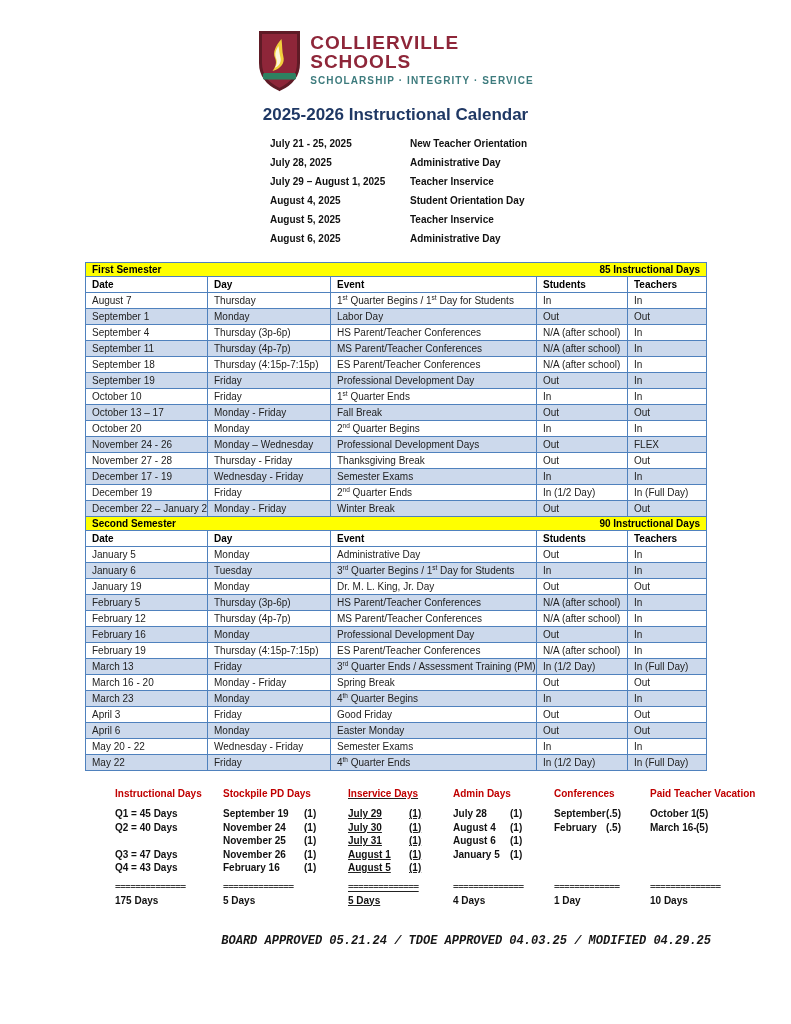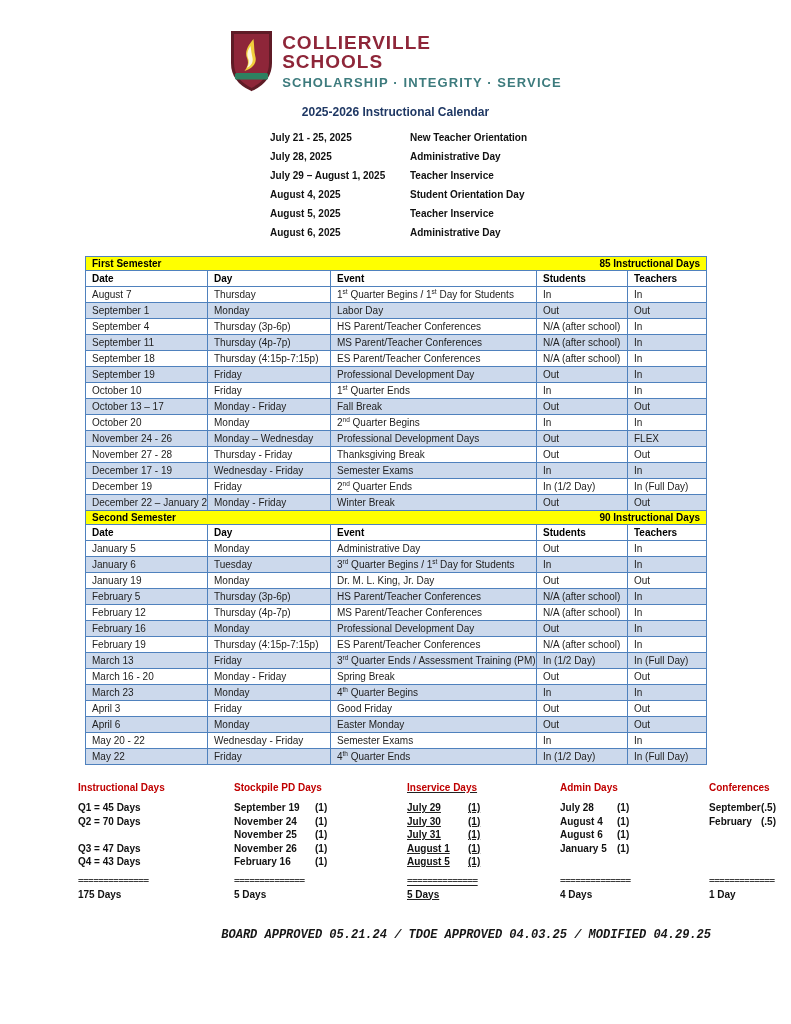--- a/index.html
+++ b/index.html
@@ -19,40 +19,40 @@
   body{background:#e8e8e8;font-family:"Liberation Sans",sans-serif;}
   .page{
     width:791px;height:1024px;background:#ffffff;margin:0 auto;
     position:relative;overflow:hidden;color:var(--text-dark);
   }
   
   .logo-row{display:flex;justify-content:center;align-items:flex-start;padding-top:30px;gap:8px;}
   .logo-shield{width:45px;height:62px;flex:0 0 auto;}
   .logo-text{padding-top:3px;}
   .logo-name{color:var(--maroon);font-weight:bold;font-size:19px;line-height:19px;letter-spacing:1px;}
-  .logo-tagline{color:var(--teal);font-weight:bold;font-size:13px;letter-spacing:1.1px;margin-top:4px;}
+  .logo-tagline{color:var(--teal);font-weight:bold;font-size:10px;letter-spacing:1.1px;margin-top:4px;}
   
-  .doc-title{text-align:center;color:var(--navy-title);font-weight:bold;font-size:12px;margin-top:13px;}
+  .doc-title{text-align:center;color:var(--navy-title);font-weight:bold;font-size:17px;margin-top:13px;}
   
   .pre-list{margin:13px 0 0 270px;}
   .pre-row{display:flex;height:19px;align-items:flex-start;font-weight:bold;font-size:10px;color:#111;}
   .pre-date{width:140px;flex:0 0 auto;}
   
   .cal-table{margin:10px 85px 0 85px;width:621px;border-collapse:collapse;font-size:10px;table-layout:fixed;}
   .cal-table td{border:1px solid var(--border-blue);padding:2px 6px;height:12.5px;color:var(--text-dark);
     overflow:hidden;white-space:nowrap;}
   .cal-table tr.semester-bar td{background:var(--highlight-yellow);padding:1px 6px;height:11px;}
   .bar-flex{display:flex;justify-content:space-between;align-items:center;}
   .bar-flex span{font-weight:bold;color:#000;font-size:10px;}
   .cal-table tr.head-row td{font-weight:bold;color:#000;background:#fff;}
   .cal-table tr.even td{background:var(--row-blue);}
   .cal-table tr.odd td{background:#ffffff;}
   .cal-table sup{font-size:6.5px;vertical-align:super;line-height:0;}
   
-  .summary{display:flex;margin:17px 0 0 78px;width:630px;gap:48px;}
+  .summary{display:flex;margin:17px 0 0 115px;width:630px;}
   .sum-col{flex:0 0 auto;}
   .sum-col:nth-child(1){width:108px;}
   .sum-col:nth-child(2){width:125px;}
   .sum-col:nth-child(3){width:105px;text-decoration:underline;}
   .sum-col:nth-child(4){width:101px;}
   .sum-col:nth-child(5){width:96px;}
   .sum-col:nth-child(6){width:90px;}
   .sum-head{color:var(--header-red);font-weight:bold;font-size:10px;height:14px;margin-bottom:6px;white-space:nowrap;}
   .sum-item{display:flex;height:13.5px;font-weight:bold;font-size:10px;color:#111;white-space:nowrap;}
   .sum-item .lbl{flex:1 1 auto;overflow:hidden;}
@@ -351,21 +351,21 @@
   </table>
 
   <div class="summary">
       <div class="sum-col">
         <div class="sum-head">Instructional Days</div>
         <div class="sum-item">
           <span class="lbl">Q1 = 45 Days</span>
           <span class="cnt"></span>
         </div>
         <div class="sum-item">
-          <span class="lbl">Q2 = 70 Days</span>
+          <span class="lbl">Q2 = 40 Days</span>
           <span class="cnt"></span>
         </div>
         <div class="sum-item">
           <span class="lbl"></span>
           <span class="cnt"></span>
         </div>
         <div class="sum-item">
           <span class="lbl">Q3 = 47 Days</span>
           <span class="cnt"></span>
         </div>

